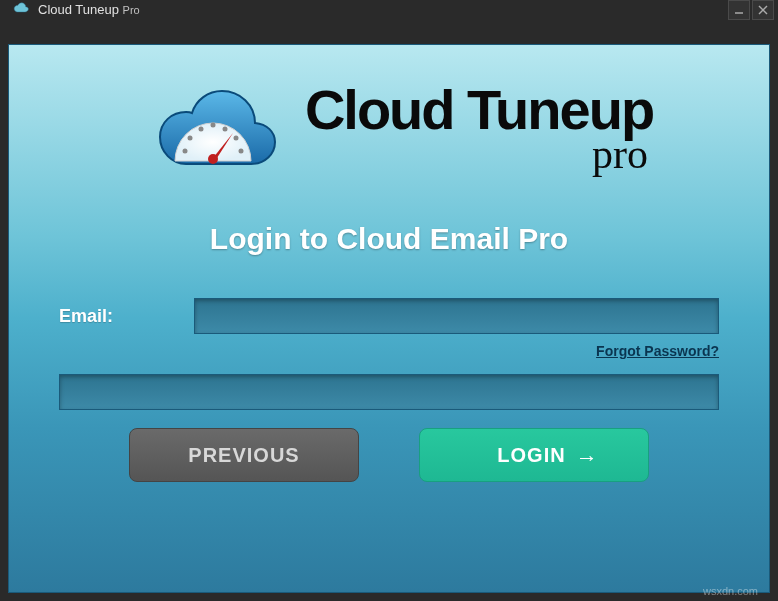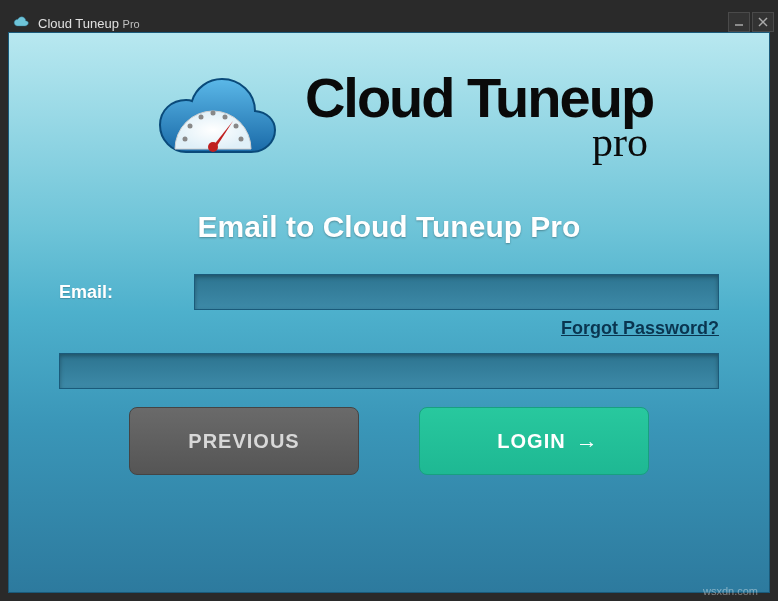--- a/index.html
+++ b/index.html
@@ -15,24 +15,24 @@
       overflow: hidden;
     }
     .window {
       width: 778px;
       height: 601px;
       background: #2a2a2a;
       display: flex;
       flex-direction: column;
     }
     .titlebar {
-      height: 32px;
+      height: 44px;
       background: #2a2a2a;
       display: flex;
-      align-items: flex-end;
+      align-items: flex-start;
       padding: 0 4px;
     }
     .titlebar-left {
       display: flex;
       align-items: center;
       flex: 1;
     }
     .cloud-mini-icon {
       width: 20px;
       height: 14px;
@@ -109,20 +109,21 @@
       text-shadow: 0 1px 2px rgba(0,0,0,0.3);
       margin-bottom: 30px;
     }
     .form {
       width: 100%;
     }
     .form-row {
       display: flex;
       align-items: center;
       margin-bottom: 18px;
+      margin-top: 12px;
     }
     .form-label {
       width: 135px;
       color: #ffffff;
       font-size: 18px;
       font-weight: bold;
       text-shadow: 0 1px 1px rgba(0,0,0,0.2);
     }
     .form-input {
       flex: 1;
@@ -135,34 +136,34 @@
       padding: 0 10px;
       outline: none;
     }
     .forgot-row {
       text-align: right;
       margin-top: -10px;
       margin-bottom: 14px;
     }
     .forgot-link {
       color: #0a3550;
-      font-size: 18px;
+      font-size: 14px;
       font-weight: bold;
       text-decoration: underline;
       cursor: pointer;
     }
     .button-row {
       display: flex;
       justify-content: center;
       gap: 60px;
       margin-top: 18px;
     }
     .btn {
       width: 230px;
-      height: 68px;
+      height: 54px;
       border-radius: 8px;
       border: none;
       font-size: 20px;
       font-weight: bold;
       letter-spacing: 1px;
       cursor: pointer;
       display: flex;
       align-items: center;
       justify-content: center;
       gap: 10px;
@@ -245,21 +246,21 @@
           <path d="M88 85 L108 60 L90 88 z" fill="#c02020"></path>
           <circle cx="88" cy="86" r="5" fill="#c02020"></circle>
         </svg>
       </span>
       <div class="logo-text">
         <div class="logo-main-text">Cloud Tuneup</div>
         <div class="logo-sub-text">pro</div>
       </div>
     </div>
 
-    <div class="heading">Email to Cloud Tuneup Pro</div>
+    <div class="heading">Login to Cloud Email Pro</div>
 
     <div class="form">
       <div class="form-row">
         <div class="form-label">Email:</div>
         <input class="form-input" type="text" value="" style="">
       </div>
 
 
       <div class="forgot-row">
         <span class="forgot-link">Forgot Password?</span>

